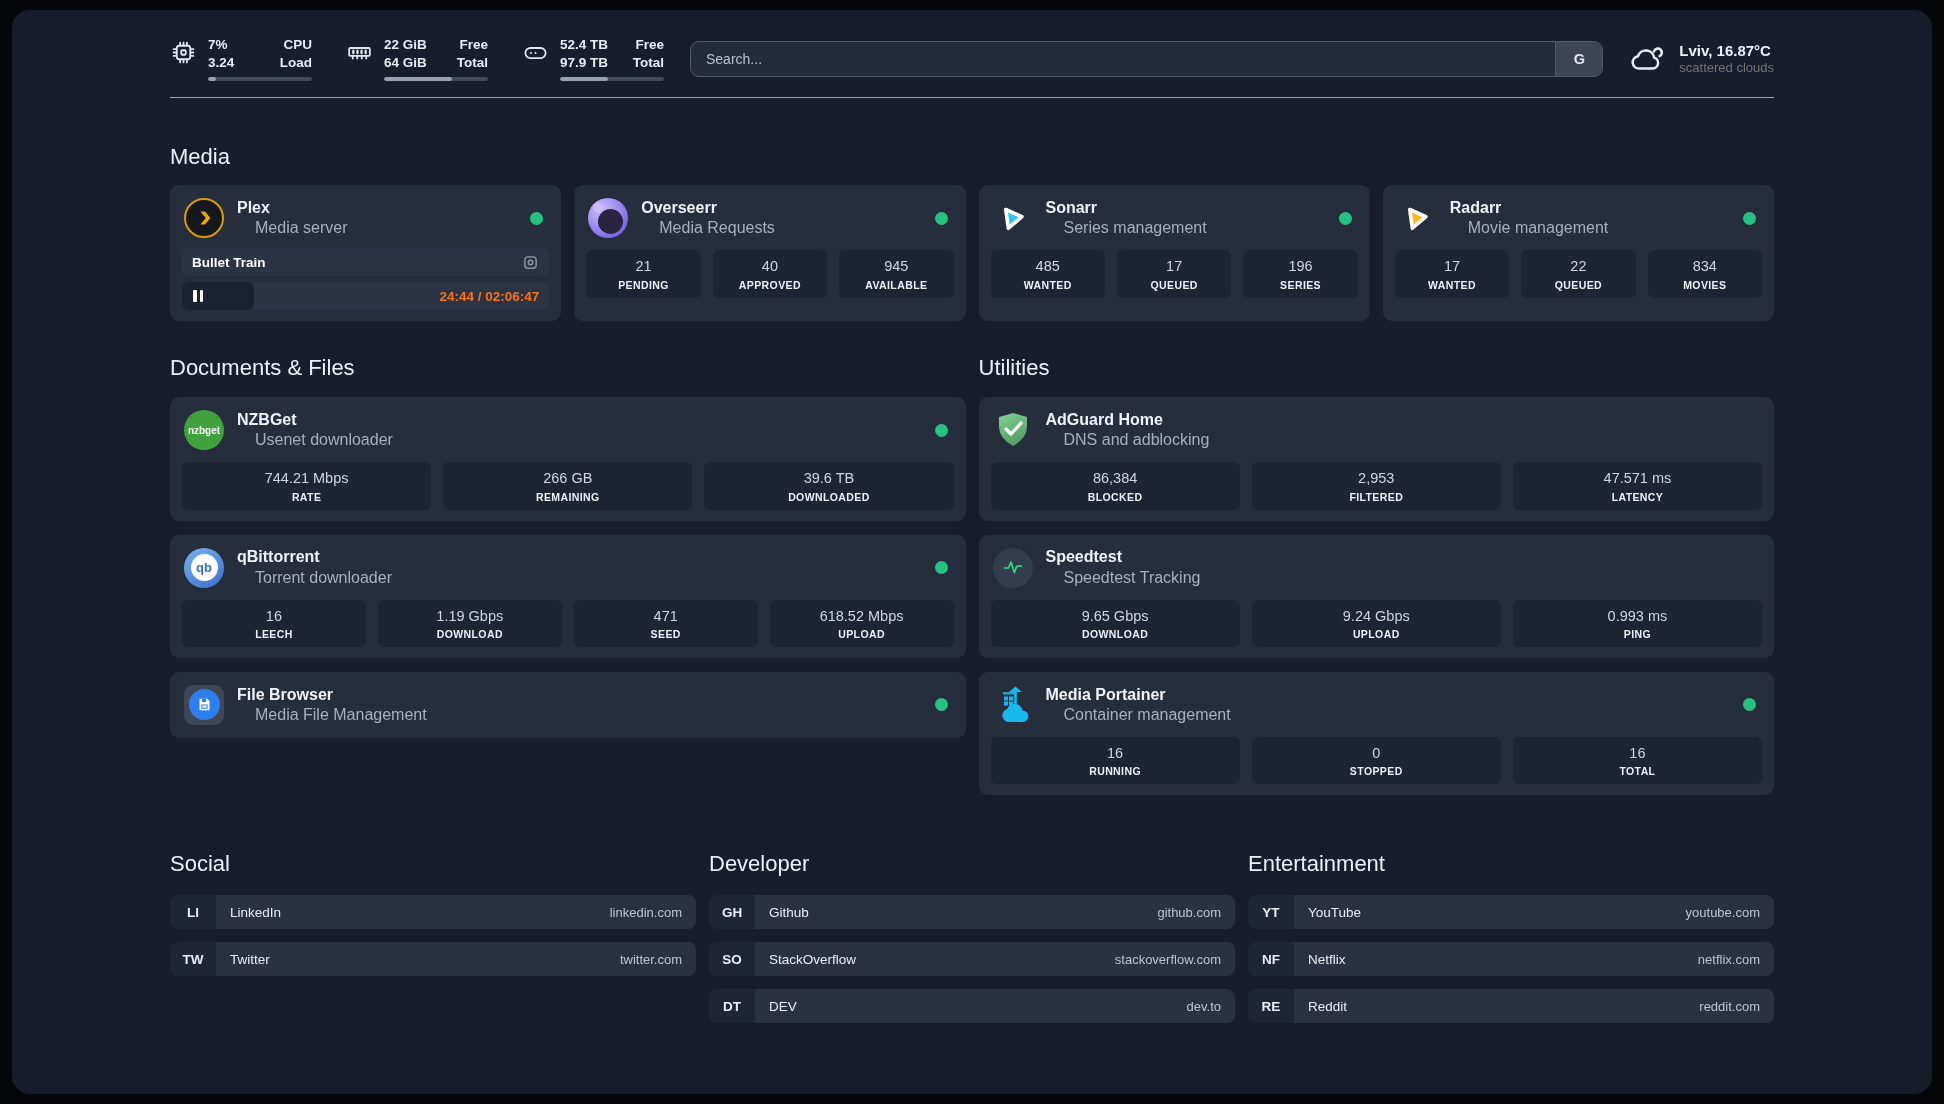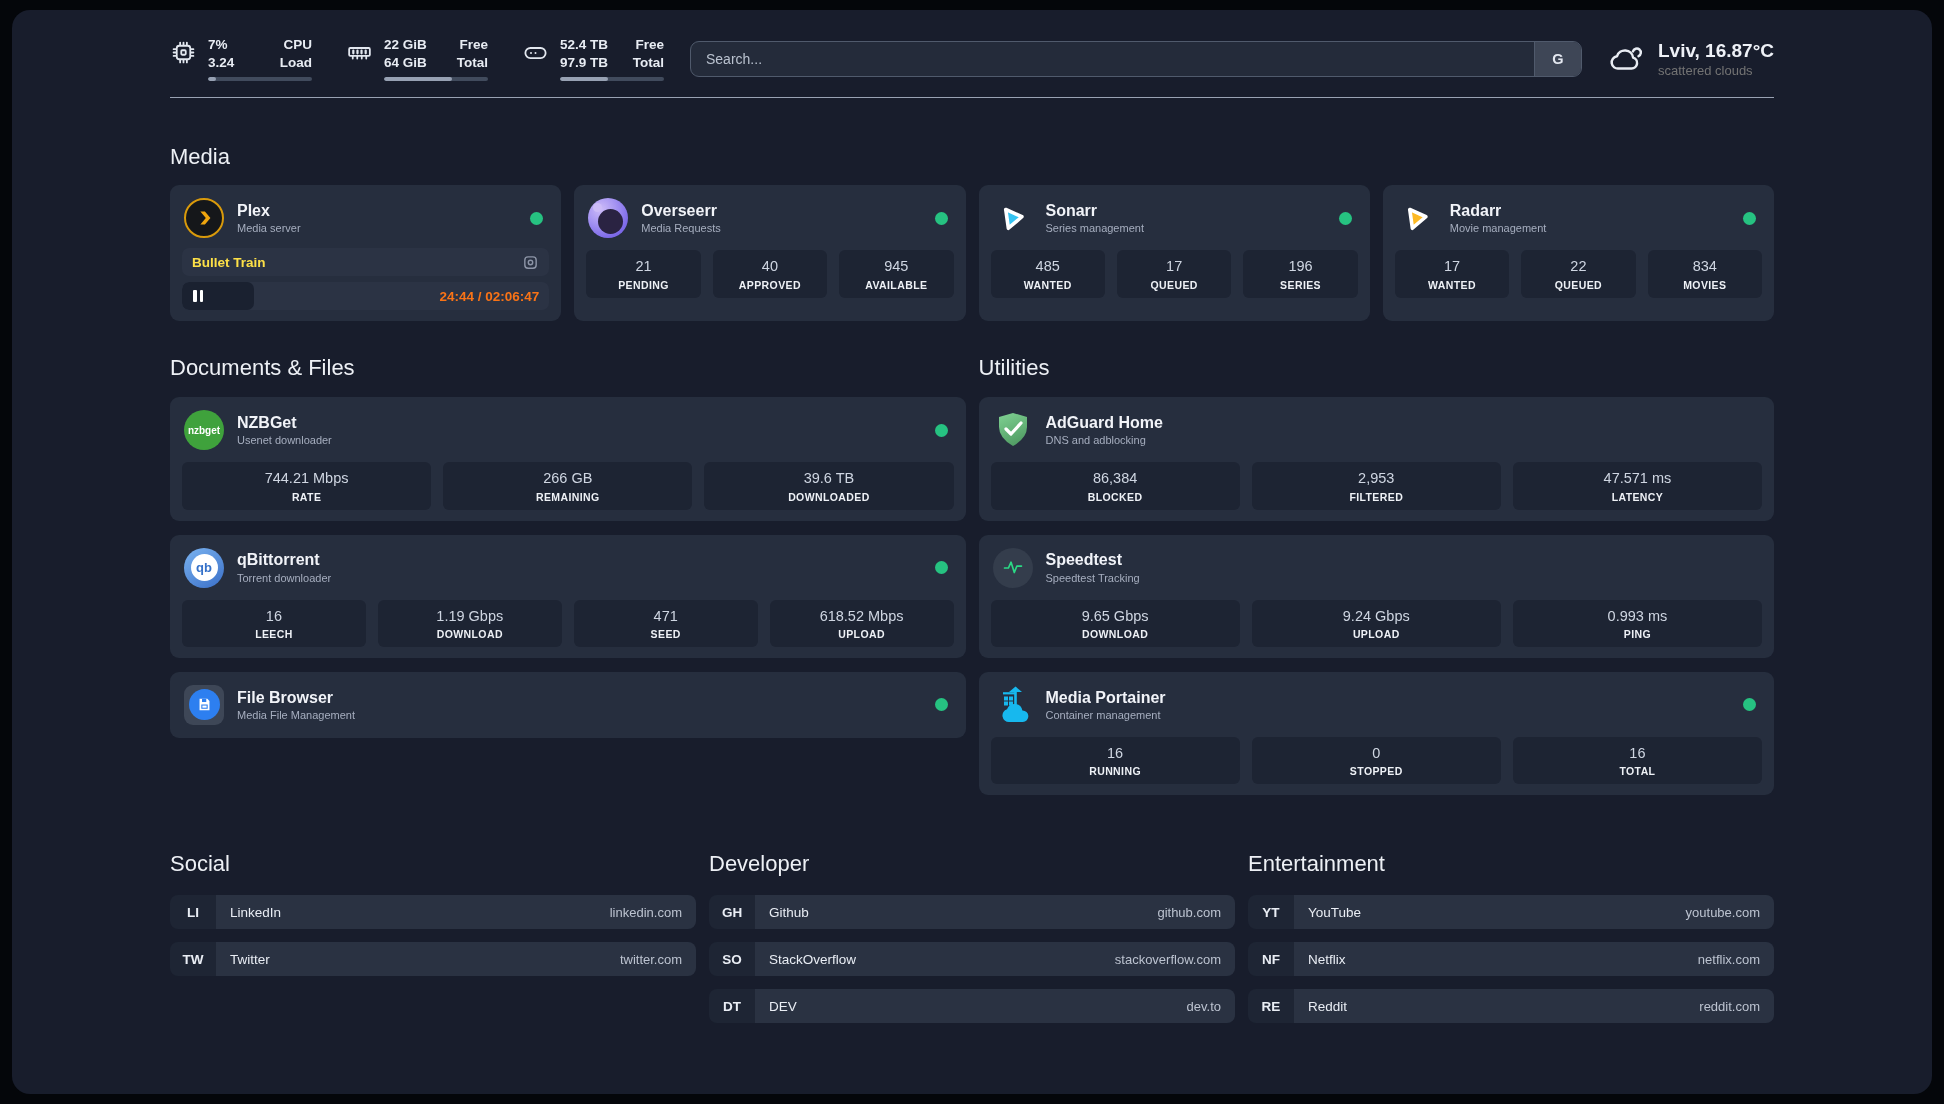--- a/index.html
+++ b/index.html
@@ -28,53 +28,53 @@
           border-radius:9px;background:#242b3a;overflow:hidden;}
   .search input{flex:1;background:transparent;border:none;outline:none;padding:0 15px;
                 color:#e8ecf3;font-size:14px;font-family:inherit;}
   .search input::placeholder{color:#bac2cf;}
   .search-btn{width:47px;background:#3e4656;border:none;border-left:1px solid var(--border);
               color:#e4e8f0;font-size:14.5px;font-weight:600;cursor:pointer;font-family:inherit;}
 
   .weather{display:flex;align-items:center;gap:13px;}
   .weather-icon{width:37px;height:37px;color:#e8ecf3;}
   .weather-icon svg{width:100%;height:100%;}
-  .weather-line1{font-size:19px;font-weight:600;color:#eef1f7;}
+  .weather-line1{font-size:15px;font-weight:600;color:#eef1f7;}
   .weather-line2{font-size:13px;color:#737373;margin-top:1px;}
 
   .divider{height:1px;background:#99a2b3;margin:16px 158px 0;}
 
   
   main{padding:0 158px;}
   .section-title{font-size:22px;font-weight:500;color:#edf0f5;margin:0;}
   .media-title{margin-top:46px;}
   .grid4{display:grid;grid-template-columns:repeat(4,1fr);gap:13px;margin-top:15px;}
   .grid2{display:grid;grid-template-columns:1fr 1fr;gap:13px;margin-top:34px;align-items:start;}
   .col-cards{display:flex;flex-direction:column;gap:14px;margin-top:16px;}
 
   
   .card{background:var(--card);border-radius:9px;padding:11px 12px;cursor:pointer;}
   .card-header{display:flex;align-items:center;gap:13px;padding:2px;}
   .app-icon{width:40px;height:40px;flex:none;display:flex;align-items:center;justify-content:center;position:relative;}
   .app-icon svg{width:100%;height:100%;}
   .card-titles{display:flex;flex-direction:column;gap:2px;}
   .card-name{font-size:16px;font-weight:600;color:#f1f3f8;line-height:1.15;}
-  .card-desc{font-size:11px;color:var(--muted);}
+  .card-desc{font-size:16px;color:var(--muted);margin-left:18px;}
   .status-dot{width:13px;height:13px;border-radius:50%;background:var(--green);margin-left:auto;margin-right:4px;flex:none;}
 
   .stats-row{display:flex;gap:12px;margin-top:10px;}
   .stat{flex:1;background:var(--pill);border-radius:6px;text-align:center;padding:8px 4px 7px;}
   .stat-value{font-size:14.5px;color:#cfd6e2;line-height:1.2;}
   .stat-label{font-size:10.5px;font-weight:700;color:#eef1f6;letter-spacing:.4px;margin-top:3px;}
 
   
   .player{display:flex;flex-direction:column;gap:6px;margin-top:8px;}
   .player-row{height:28px;background:var(--pill-light);border-radius:7px;display:flex;align-items:center;padding:0 10px;}
   .player-title-row{justify-content:space-between;}
-  .player-title{font-size:13.5px;font-weight:600;color:#fde047;}
+  .player-title{font-size:13.5px;font-weight:600;color:#ffffff;}
   .video-icon{width:17px;height:17px;color:#8d95a7;}
   .video-icon svg{width:100%;height:100%;}
   .progress-row{position:relative;padding:0;overflow:hidden;}
   .progress-fill{position:absolute;left:0;top:0;bottom:0;background:#1a2130;border-radius:7px;}
   .pause-icon{display:flex;gap:3px;margin-left:11px;position:relative;}
   .pause-icon span{width:3.5px;height:12px;background:#fff;border-radius:1px;display:block;}
   .player-time{margin-left:auto;margin-right:10px;position:relative;font-size:13.5px;font-weight:600;color:#f97316;}
 
   
   .icon-plex{border-radius:50%;background:#15171a;border:2.5px solid #d99a0b;}

